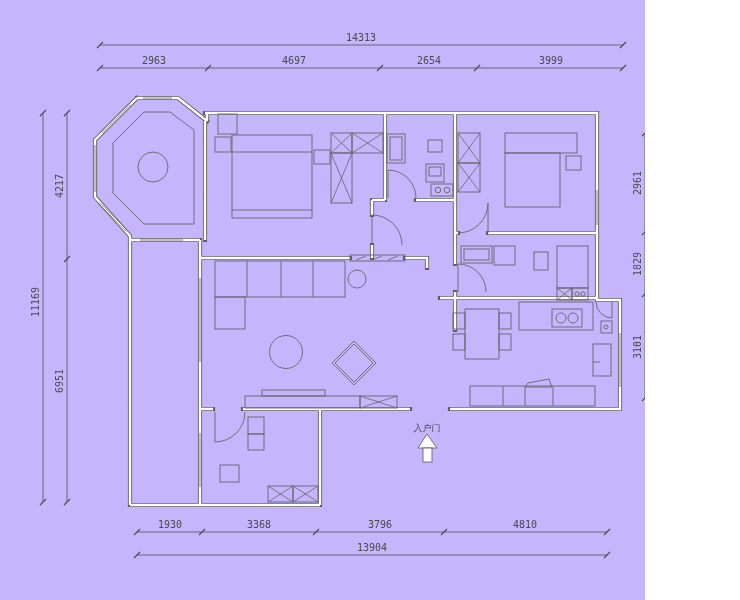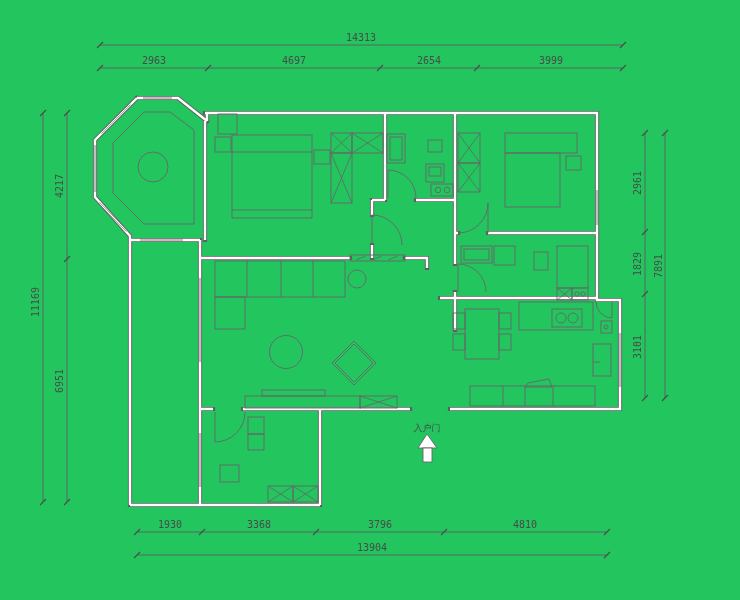--- a/index.html
+++ b/index.html
@@ -1,16 +1,16 @@
 <!DOCTYPE html>
 <html><head>
 <meta charset="utf-8">
 <style>
   html,body{margin:0;padding:0;background:#ffffff;}
-  .canvas{position:relative;width:740px;height:600px;background:#22c55e;overflow:hidden;
+  .canvas{position:relative;width:645px;height:600px;background:#c4b5fd;overflow:hidden;
           font-family:"DejaVu Sans Mono","Liberation Mono",monospace;}
   svg{position:absolute;left:0;top:0;}
   
   .wall-outer{fill:none;stroke:#5f5f5f;stroke-width:4.2;stroke-linecap:square;}
   .wall-core{fill:none;stroke:#ffffff;stroke-width:2.4;stroke-linecap:butt;}
   .thin{fill:none;stroke:#666666;stroke-width:0.9;}
   .thin-f{fill:#ffffff;stroke:#666666;stroke-width:0.9;}
   .xline{fill:none;stroke:#666666;stroke-width:0.8;}
   .win{stroke:#6a6a6a;stroke-width:0.7;}
   .dim{stroke:#5f5f5f;stroke-width:0.9;}

